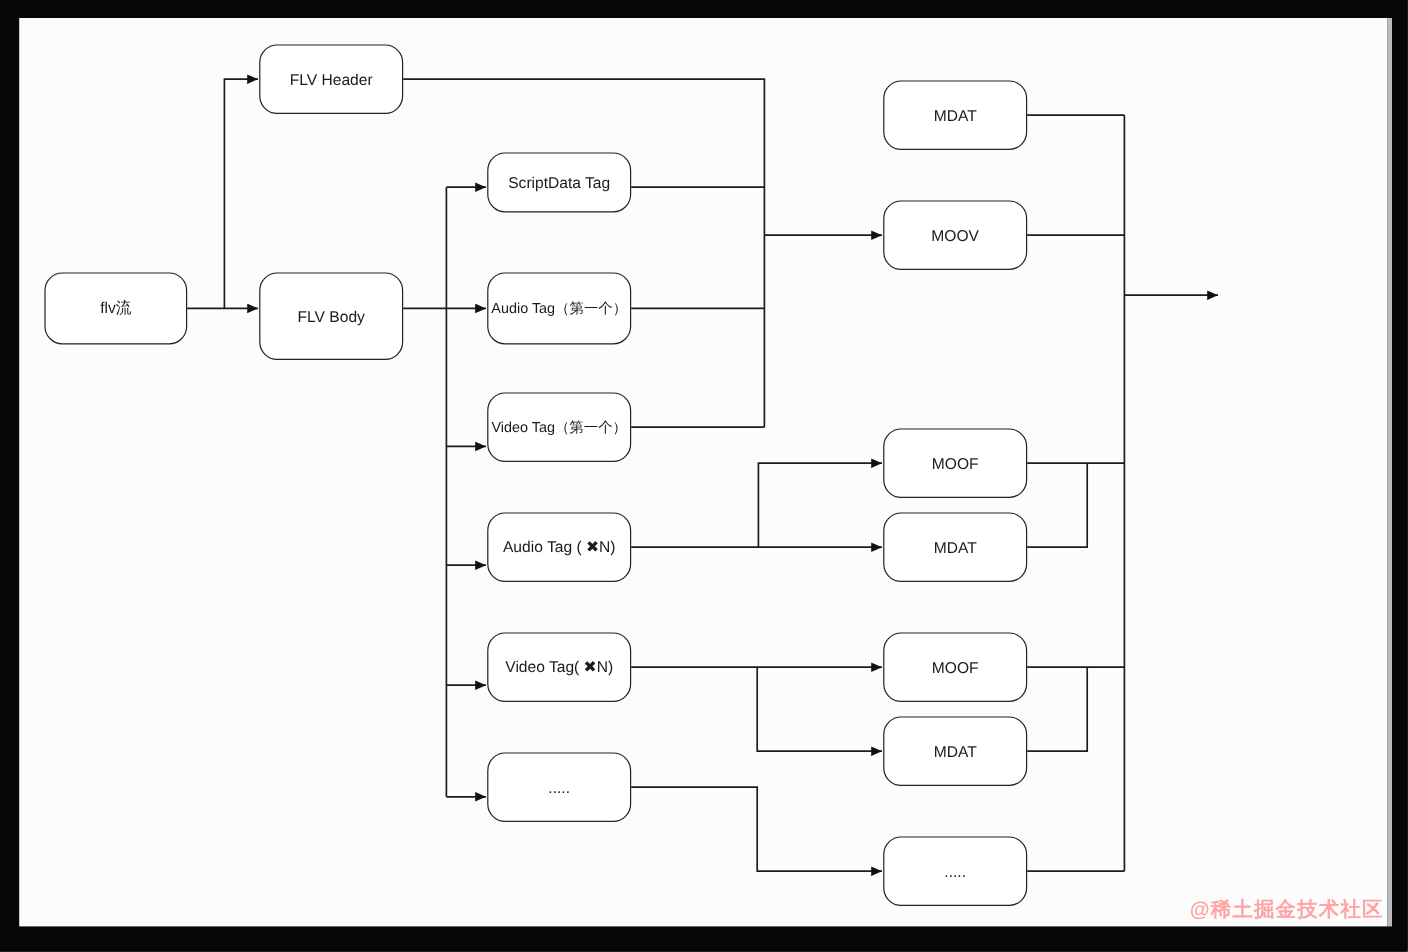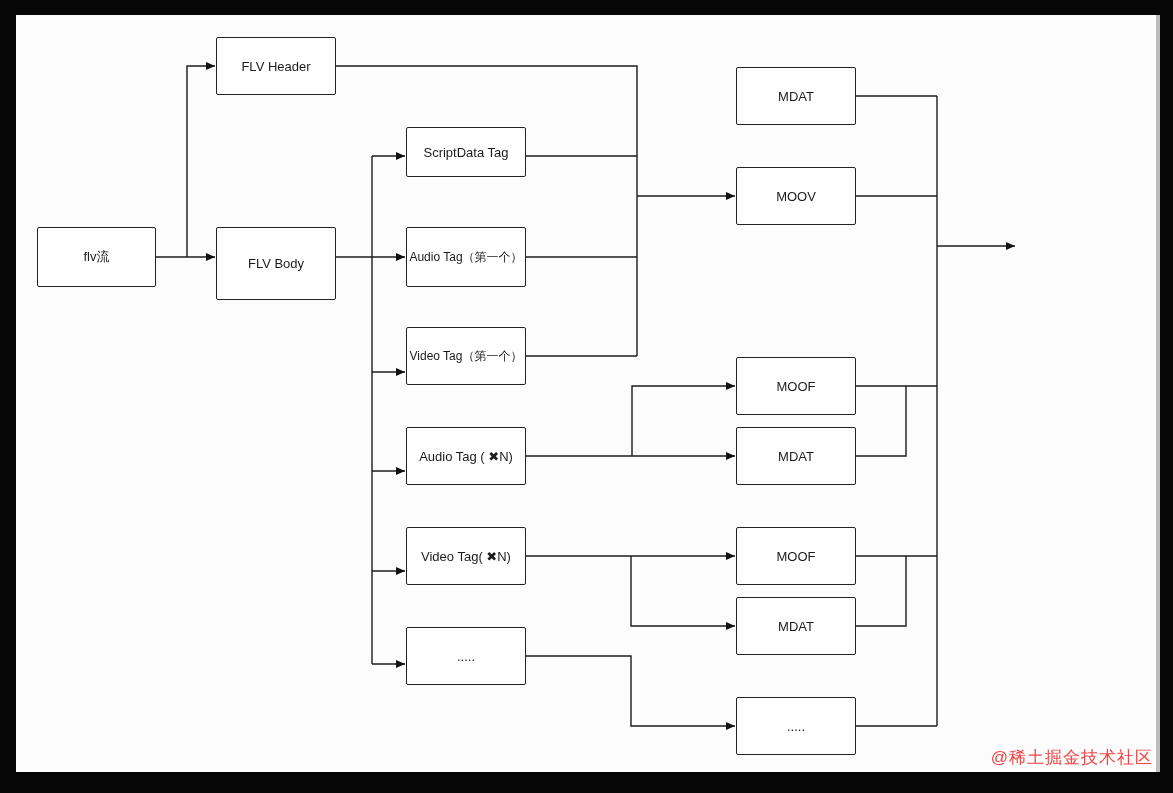--- a/index.html
+++ b/index.html
@@ -12,28 +12,28 @@
     background:#fcfcfc;
   }
   .right-gutter {
     position:absolute; left:1156px; top:15px; width:4px; height:757px;
     background:#bdbdbd;
   }
   svg.wires { position:absolute; left:0; top:0; }
   svg.wires path { stroke:#1c1c1c; stroke-width:1.4; fill:none; }
   .node {
     position:absolute; box-sizing:border-box; background:#ffffff;
-    border:1.4px solid #222222; border-radius:2px;
+    border:1.4px solid #222222; border-radius:15px;
     display:flex; align-items:center; justify-content:center;
     font-size:13px; color:#1b1b1b; white-space:nowrap; text-align:center;
   }
   .node.sm { font-size:12px; }
   .watermark {
     position:absolute; top:746px; right:20px;
-    color:#ef4444; font-size:17px; letter-spacing:1px;
+    color:#fca5a5; font-size:17px; letter-spacing:1px;font-weight:bold;
   }
 </style>
 </head>
 <body>
 
 <div class="stage">
   <div class="canvas"></div>
   <div class="right-gutter"></div>
 
   <svg class="wires" width="1173" height="793" viewBox="0 0 1173 793">

